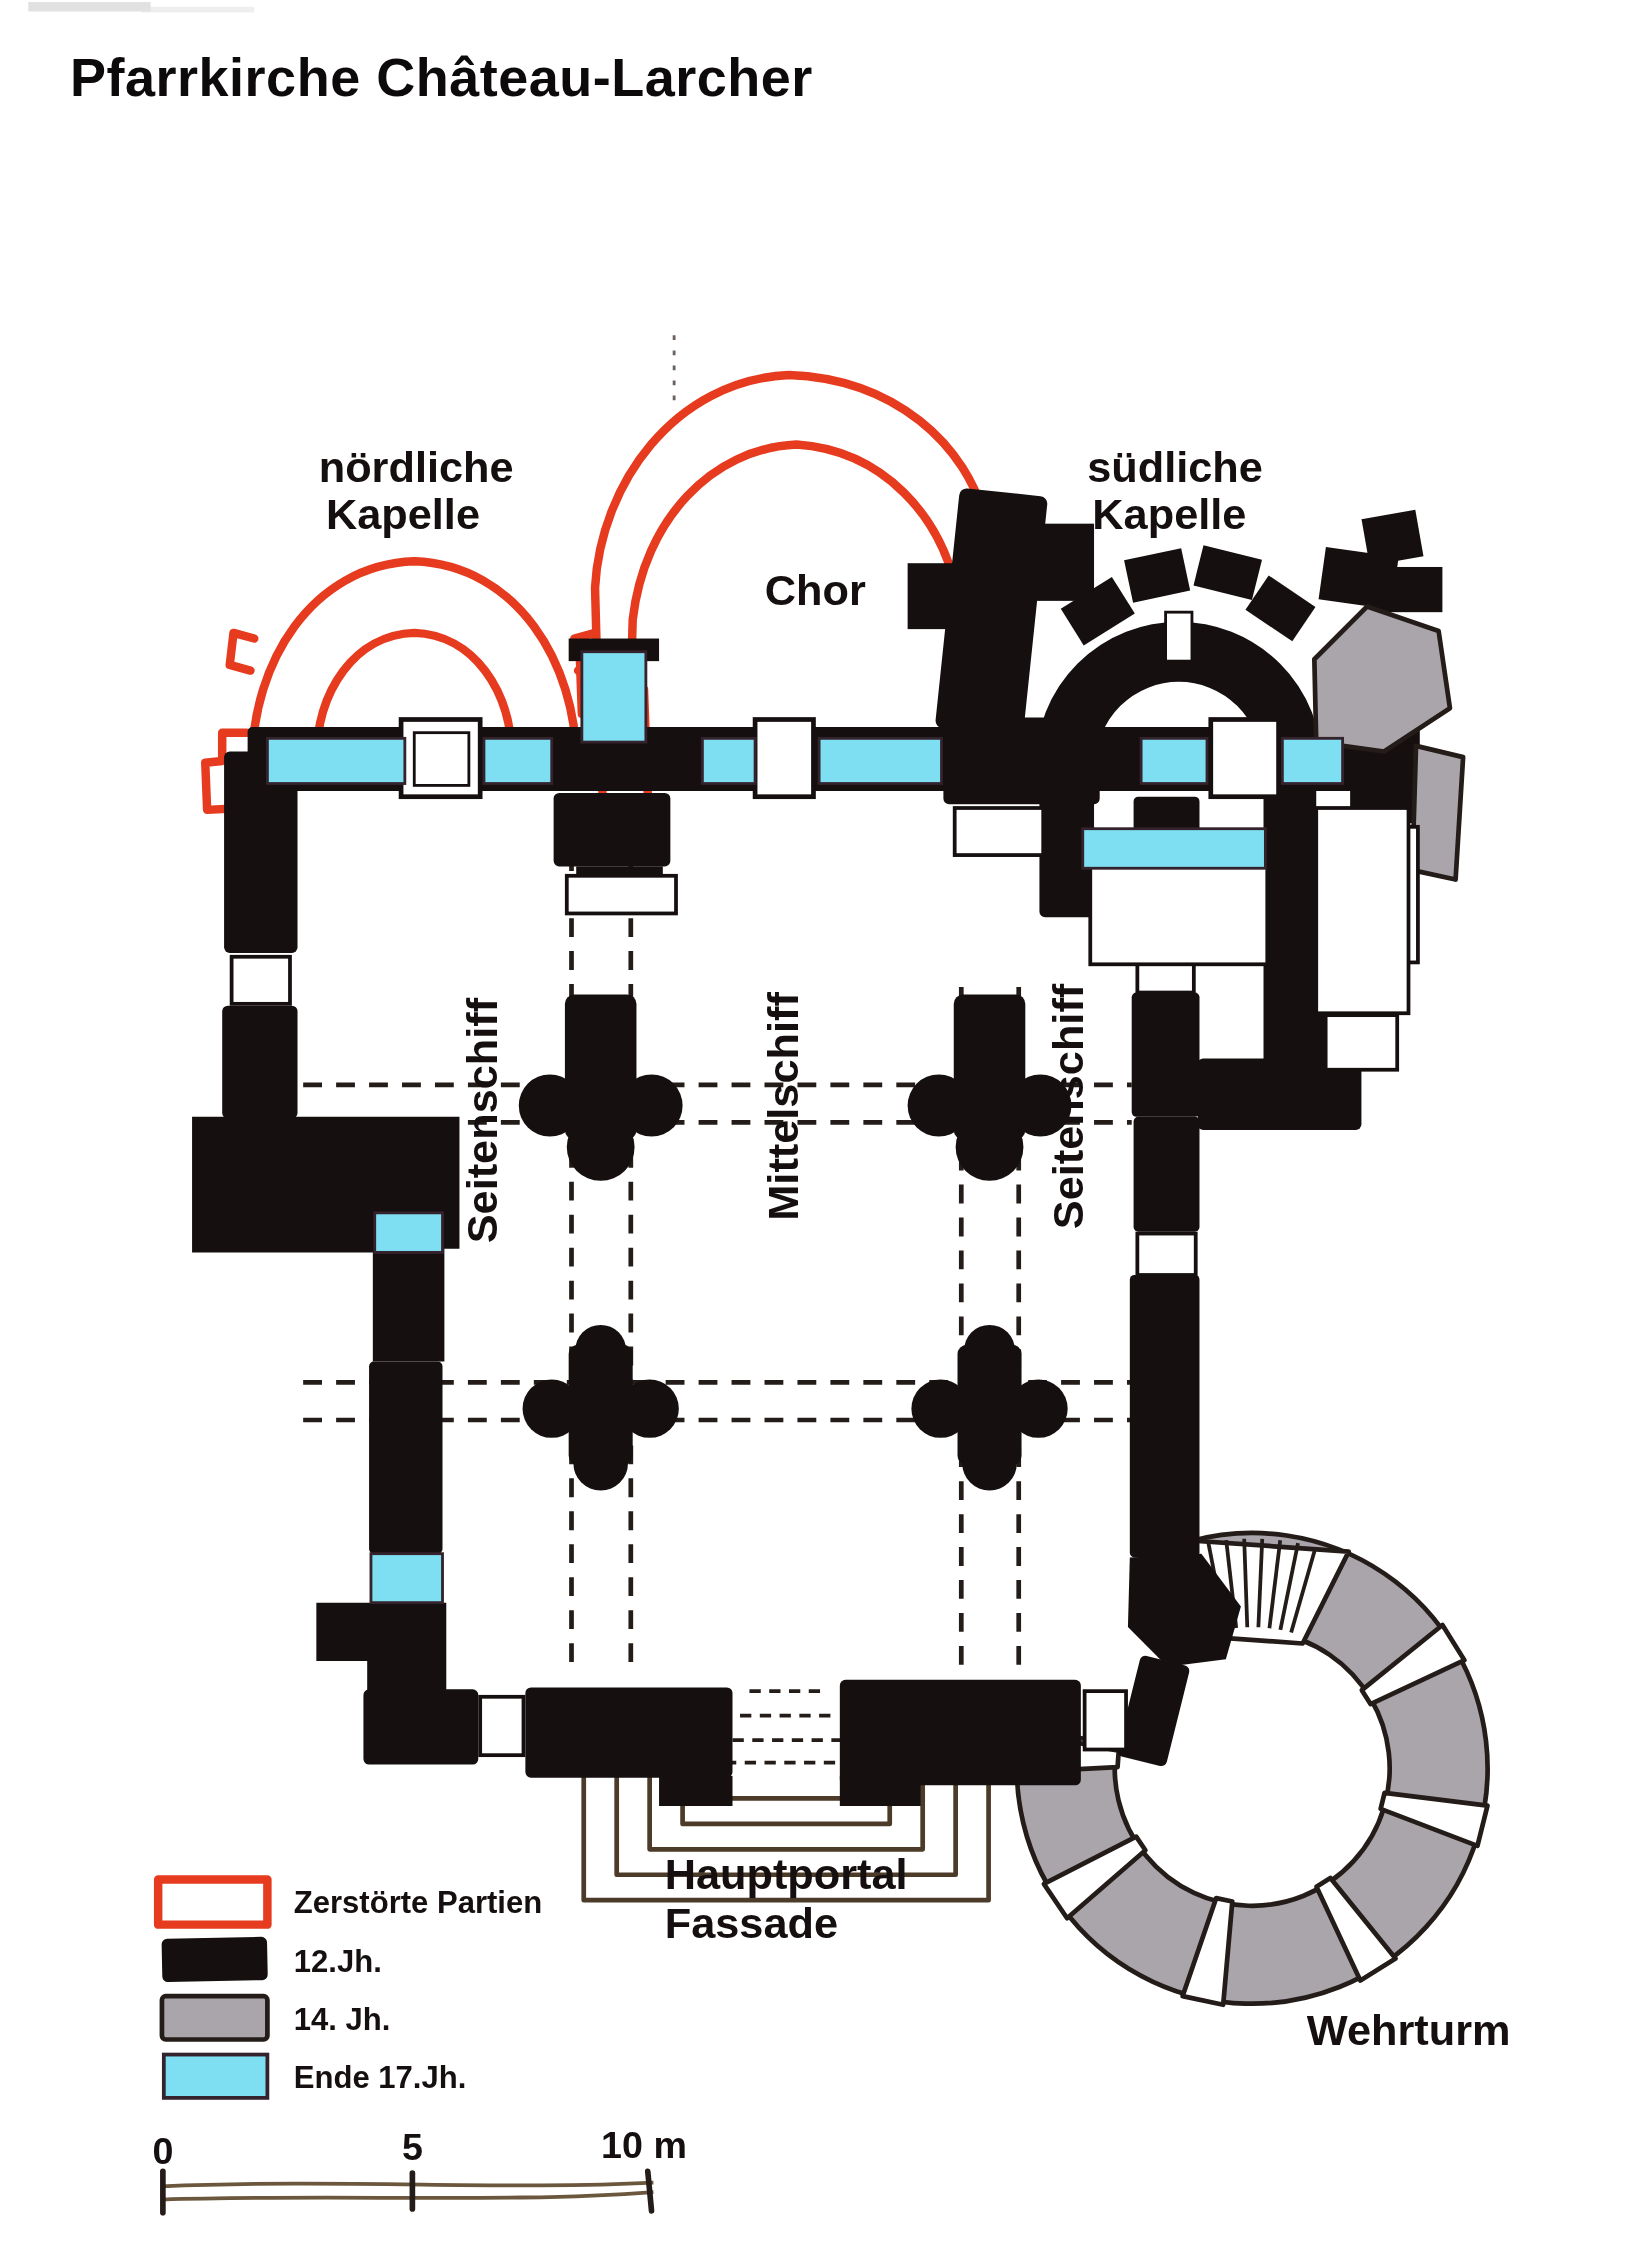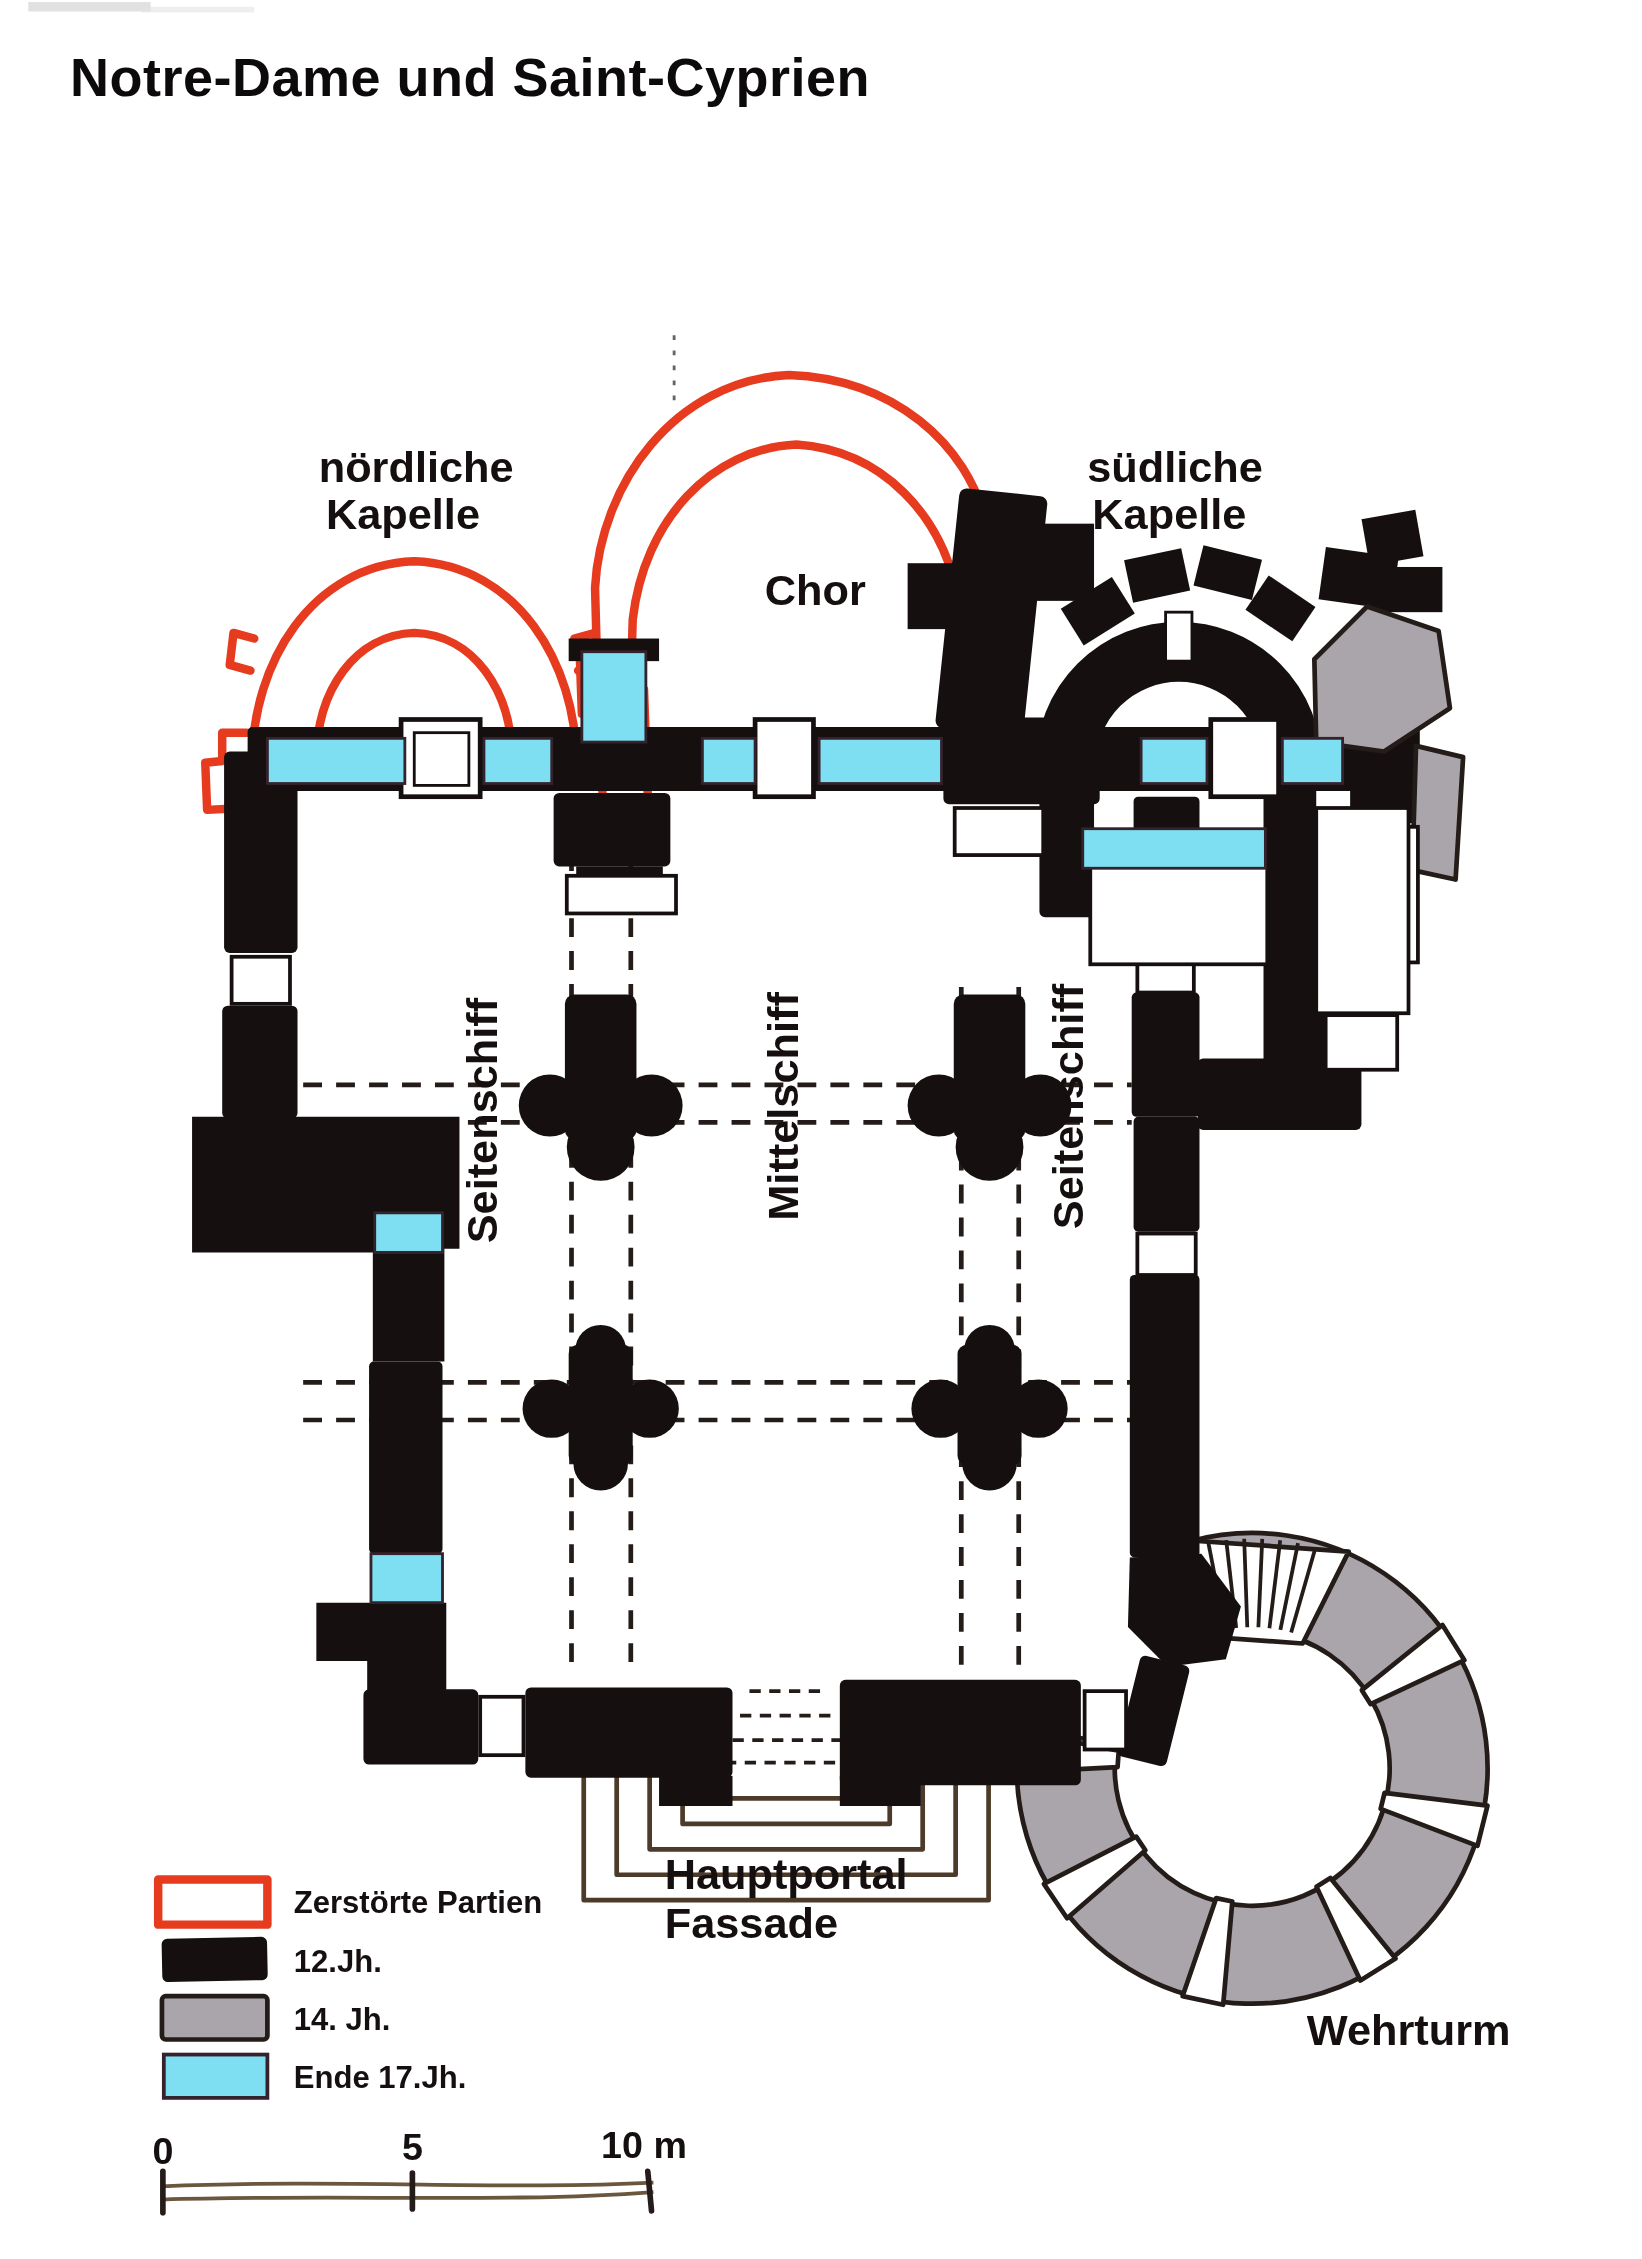--- a/index.html
+++ b/index.html
@@ -30,21 +30,21 @@
          line-height:1.22;color:#0d0a0b;letter-spacing:0.5px;}
   .smudge1{fill:#c9c9c9;opacity:.55;}
   .smudge2{fill:#e2e2e2;opacity:.6;}
 </style>
 </head>
 <body>
 
 <div class="page">
 
   <div class="title">
-    <div>Notre-Dame und Saint-Cyprien</div>
+    <div>Pfarrkirche Château-Larcher</div>
   </div>
 
   <svg width="1642" height="2260" viewBox="0 0 1744 2400">
 
     <rect class="smudge1" x="30" y="2" width="130" height="10"></rect>
     <rect class="smudge2" x="150" y="7" width="120" height="6"></rect>
 
     <g>
       <path class="red" d="M268,808 C268,706 330,600 440,596 C550,600 612,706 612,808"></path>
       <path class="red" d="M266,712 L244,706 L248,672 L270,678"></path>

